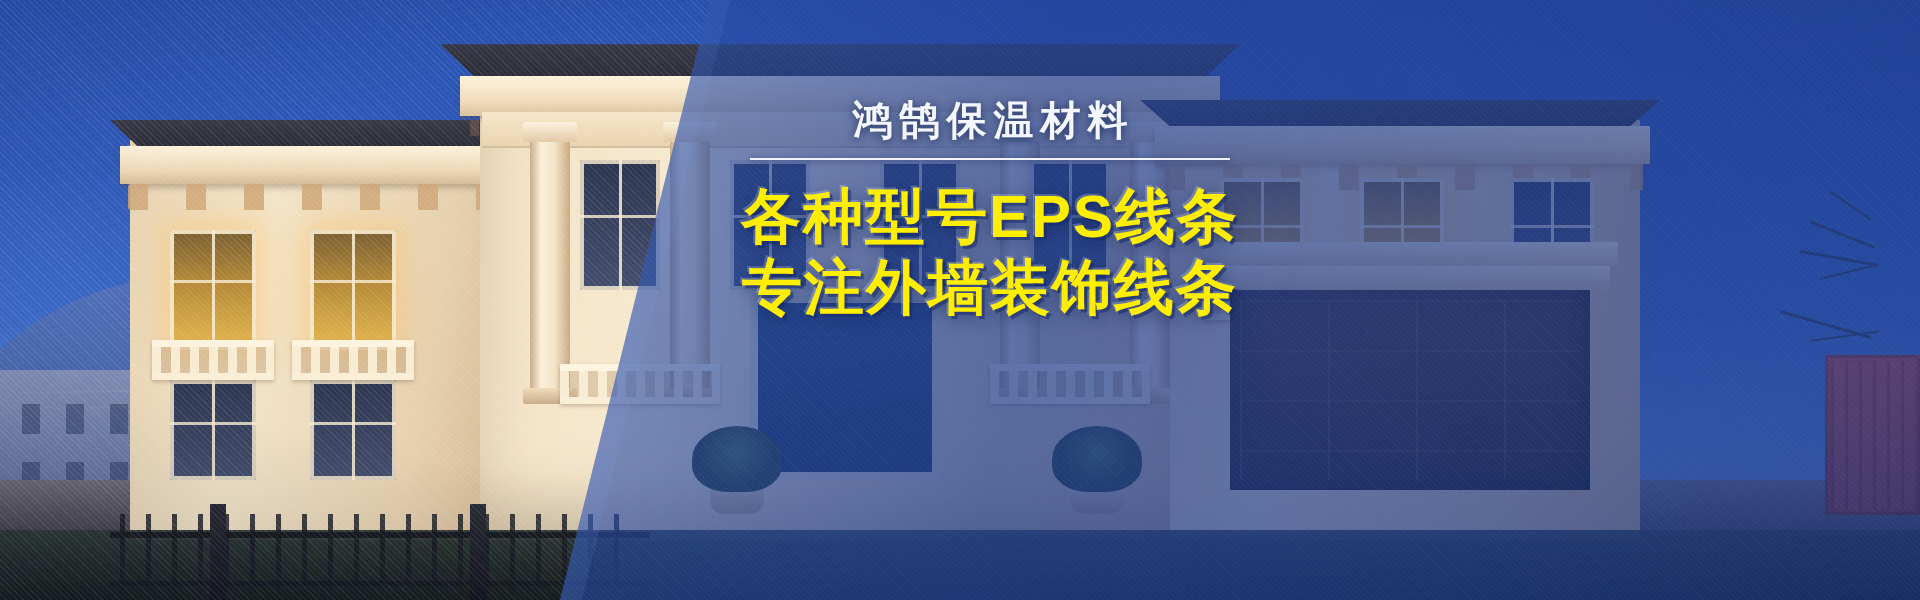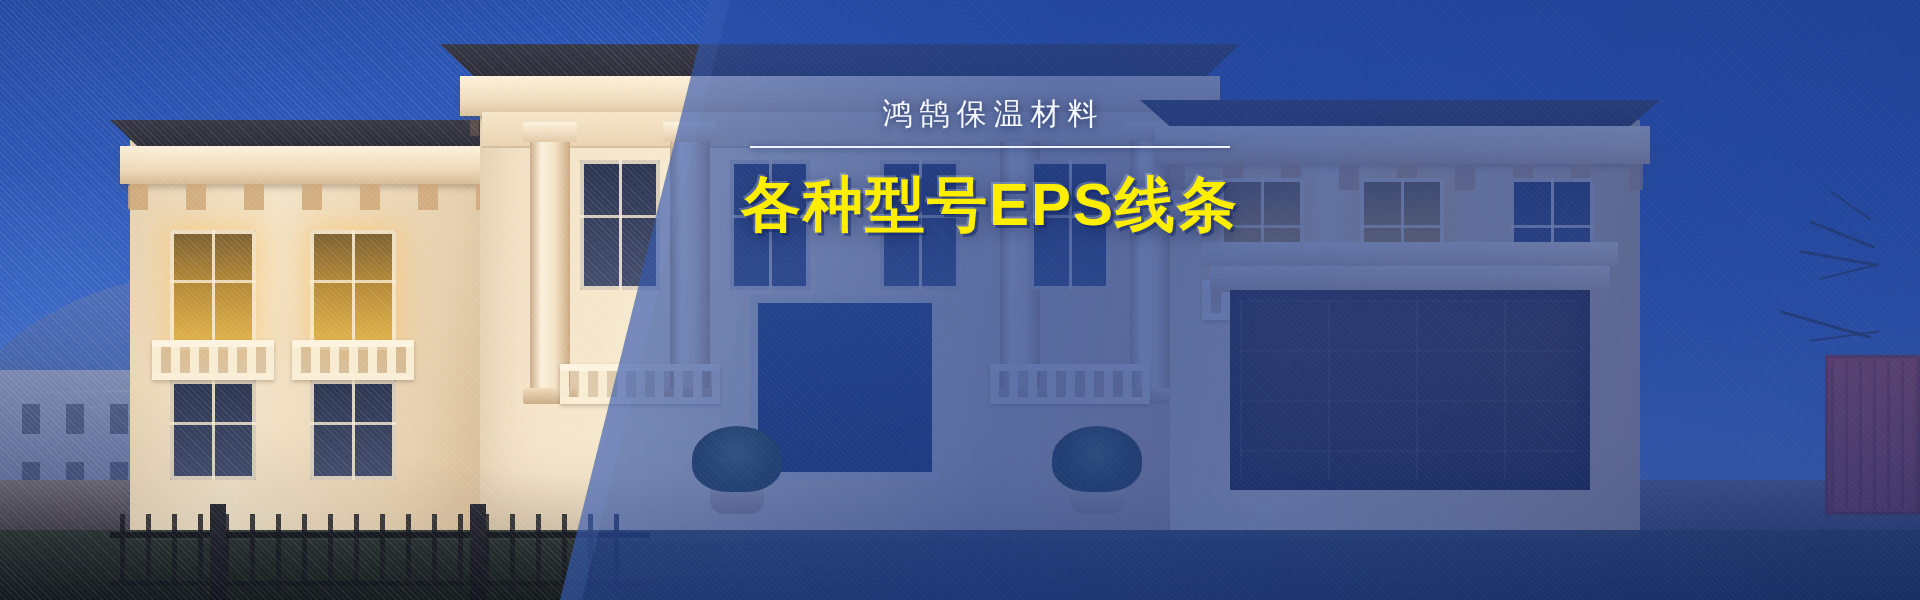--- a/index.html
+++ b/index.html
@@ -285,23 +285,23 @@
     pointer-events:none;
   }
 
   
   .text-block{
     position:absolute;left:690px;top:96px;width:600px;
     text-align:center;
     color:#fff;
   }
   .brand{
-    font-size:30px;
+    font-size:40px;
     letter-spacing:7px;
-    font-weight:400;
+    font-weight:700;
     color:#f4f7ff;
     text-shadow:0 2px 10px rgba(10,25,70,.75);
     line-height:1.2;
     margin:0 0 14px 0;
     padding-left:7px;
   }
   .rule{
     width:480px;height:2px;margin:0 auto 22px auto;
     background:#eef3ff;
     box-shadow:0 1px 6px rgba(10,25,70,.6);
@@ -466,16 +466,17 @@
   <div class="hatch"></div>
   <div class="vignette"></div>
   <div class="panel"></div>
   <div class="panel-edge"></div>
 
   <div class="text-block">
     <div class="brand">鸿鹄保温材料</div>
     <div class="rule"></div>
     <div class="headline">
       <span class="ln">各种型号EPS线条</span>
+      <span class="ln">专注外墙装饰线条</span>
     </div>
   </div>
 
 </div>
 
 </body></html>

